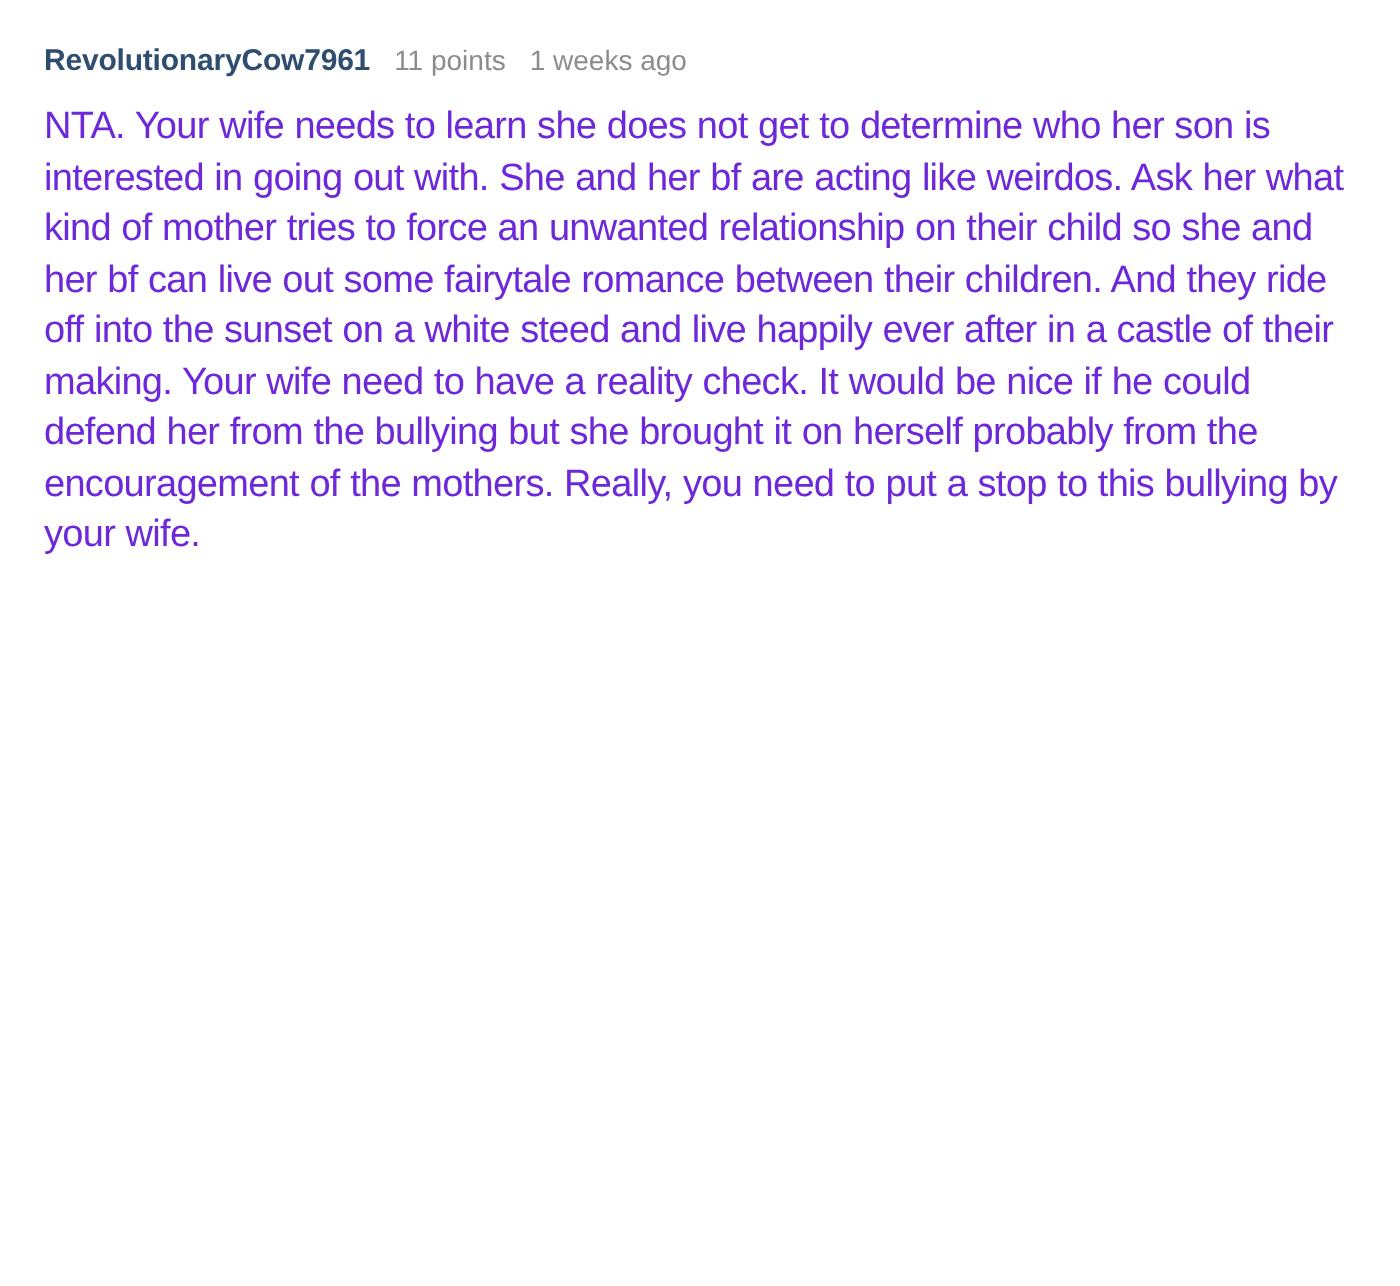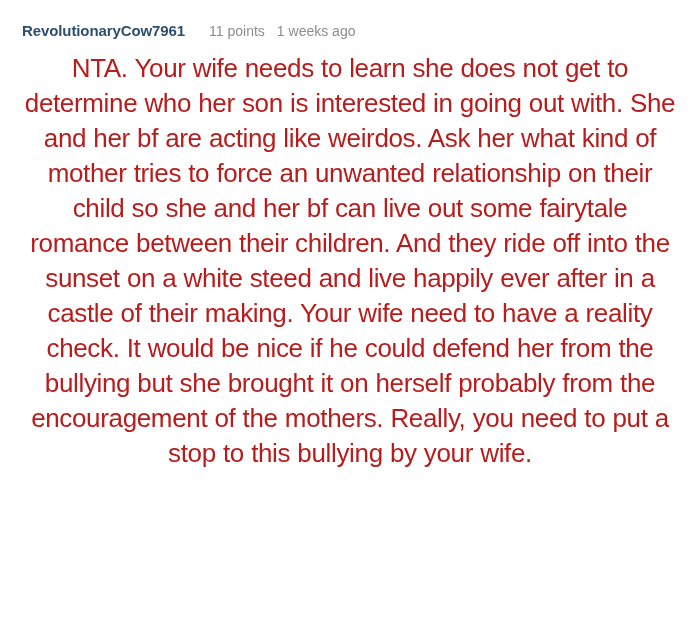--- a/index.html
+++ b/index.html
@@ -29,33 +29,31 @@
   }
   .author {
     font-size: 15px;
     font-weight: bold;
     color: #2f4e6f;
     letter-spacing: -0.1px;
   }
   .points {
     font-size: 14px;
     color: #8c8c8c;
-    margin-left: 12px;
   }
   .timestamp {
     font-size: 14px;
     color: #8c8c8c;
   }
   .comment-body {
-    font-size: 26px;
+    font-size: 19px;
     line-height: 1.345;
-    color: #b91c1c;
+    color: #6d28d9;
     letter-spacing: -0.35px;
     word-spacing: 0.3px;
-    text-align: center;
   }
 </style>
 </head>
 <body>
 
 <div class="comment">
   <div class="comment-header">
     <span class="author">RevolutionaryCow7961</span>
     <span class="points">11 points</span>
     <span class="timestamp">1 weeks ago</span>

